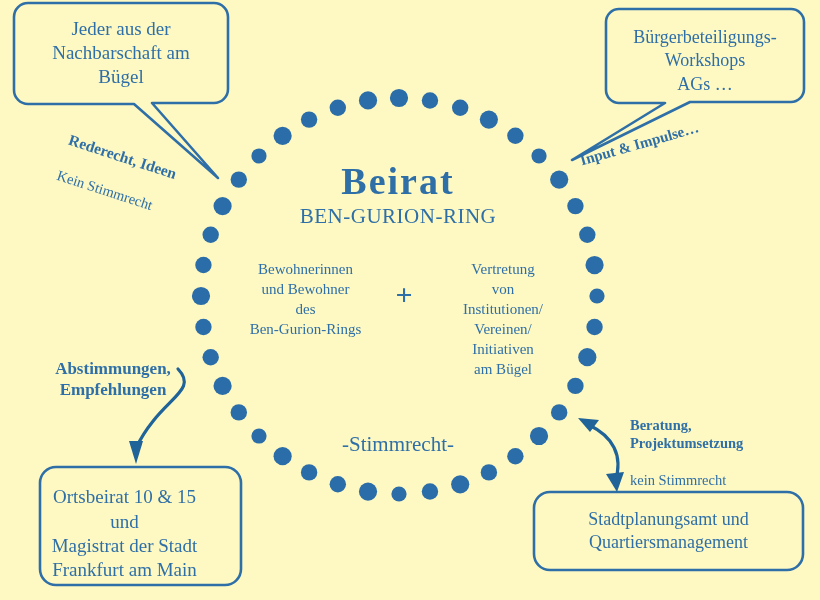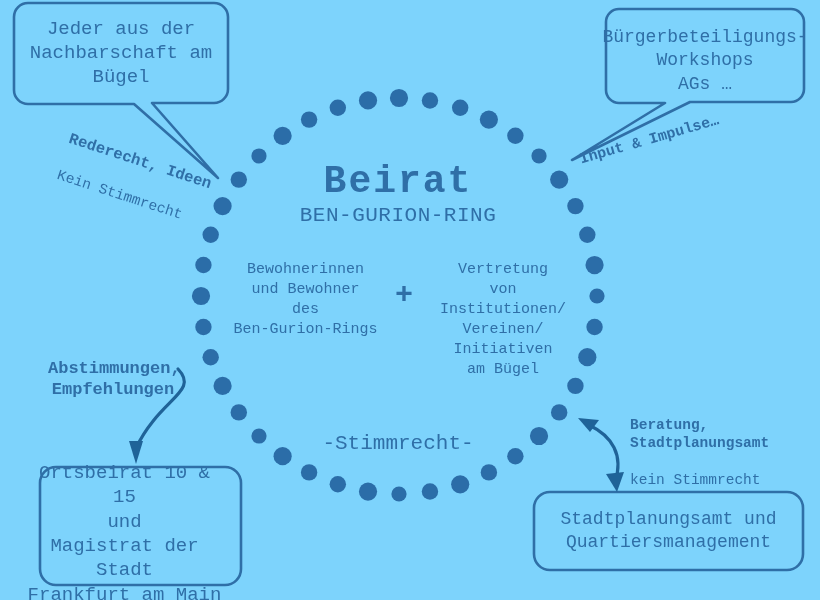--- a/index.html
+++ b/index.html
@@ -4,23 +4,23 @@
 <style>
   html, body {
     margin: 0;
     padding: 0;
     background: #ffffff;
   }
   #stage {
     position: relative;
     width: 820px;
     height: 600px;
-    background: #7dd3fc;
+    background: #fef9c3;
     overflow: hidden;
-    font-family: Liberation Mono, monospace;
+    font-family: Liberation Serif, serif;
     color: #2b6da8;
   }
   svg.layer {
     position: absolute;
     left: 0; top: 0;
     width: 820px;
     height: 600px;
     pointer-events: none;
   }
   .callout-text,
@@ -261,17 +261,17 @@
     <div class="l2">Kein Stimmrecht</div>
   </div>
 
   <div class="edge-label" id="lbl-input">Input &amp; Impulse…</div>
 
   <div class="edge-label" id="lbl-abstimmungen">Abstimmungen,
 Empfehlungen</div>
 
   <div class="edge-label" id="lbl-beratung">
     <div class="b1">Beratung,
-Stadtplanungsamt</div>
+Projektumsetzung</div>
     <div class="b2">kein Stimmrecht</div>
   </div>
 
 </div>
 
 </body></html>

